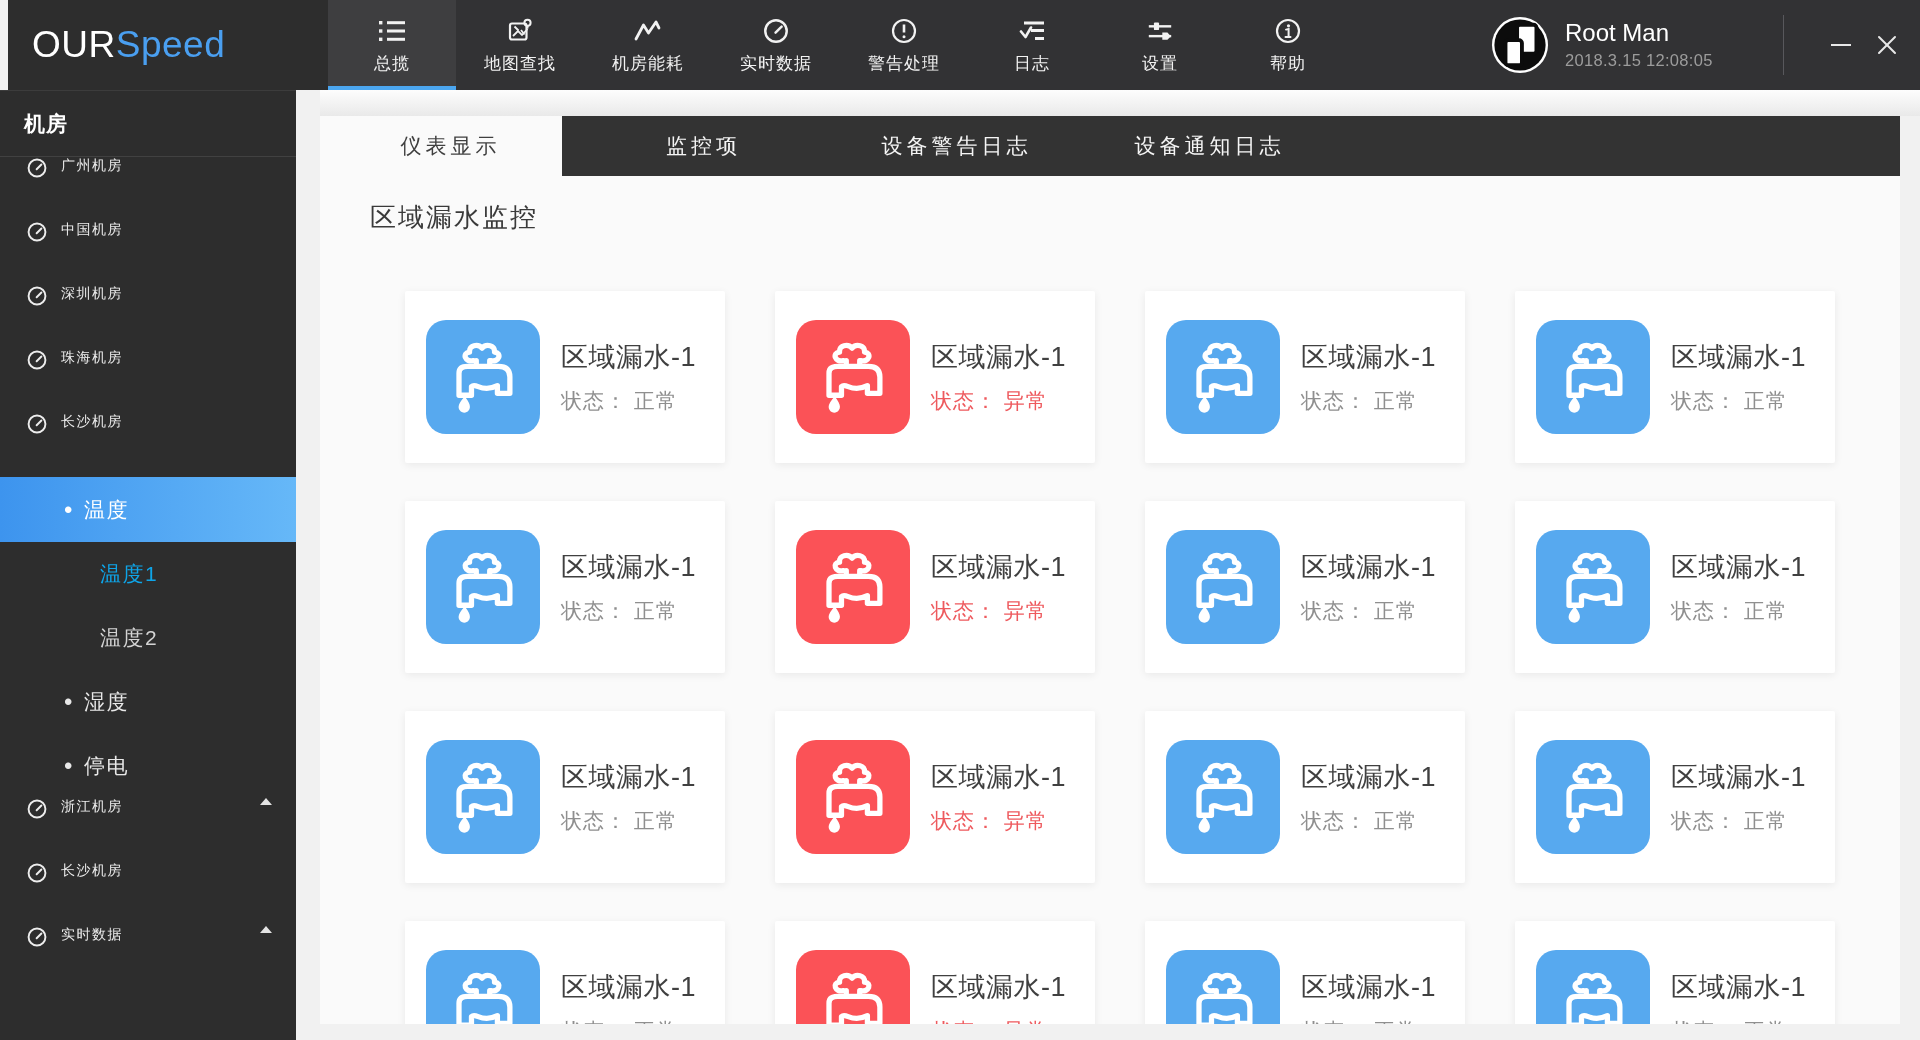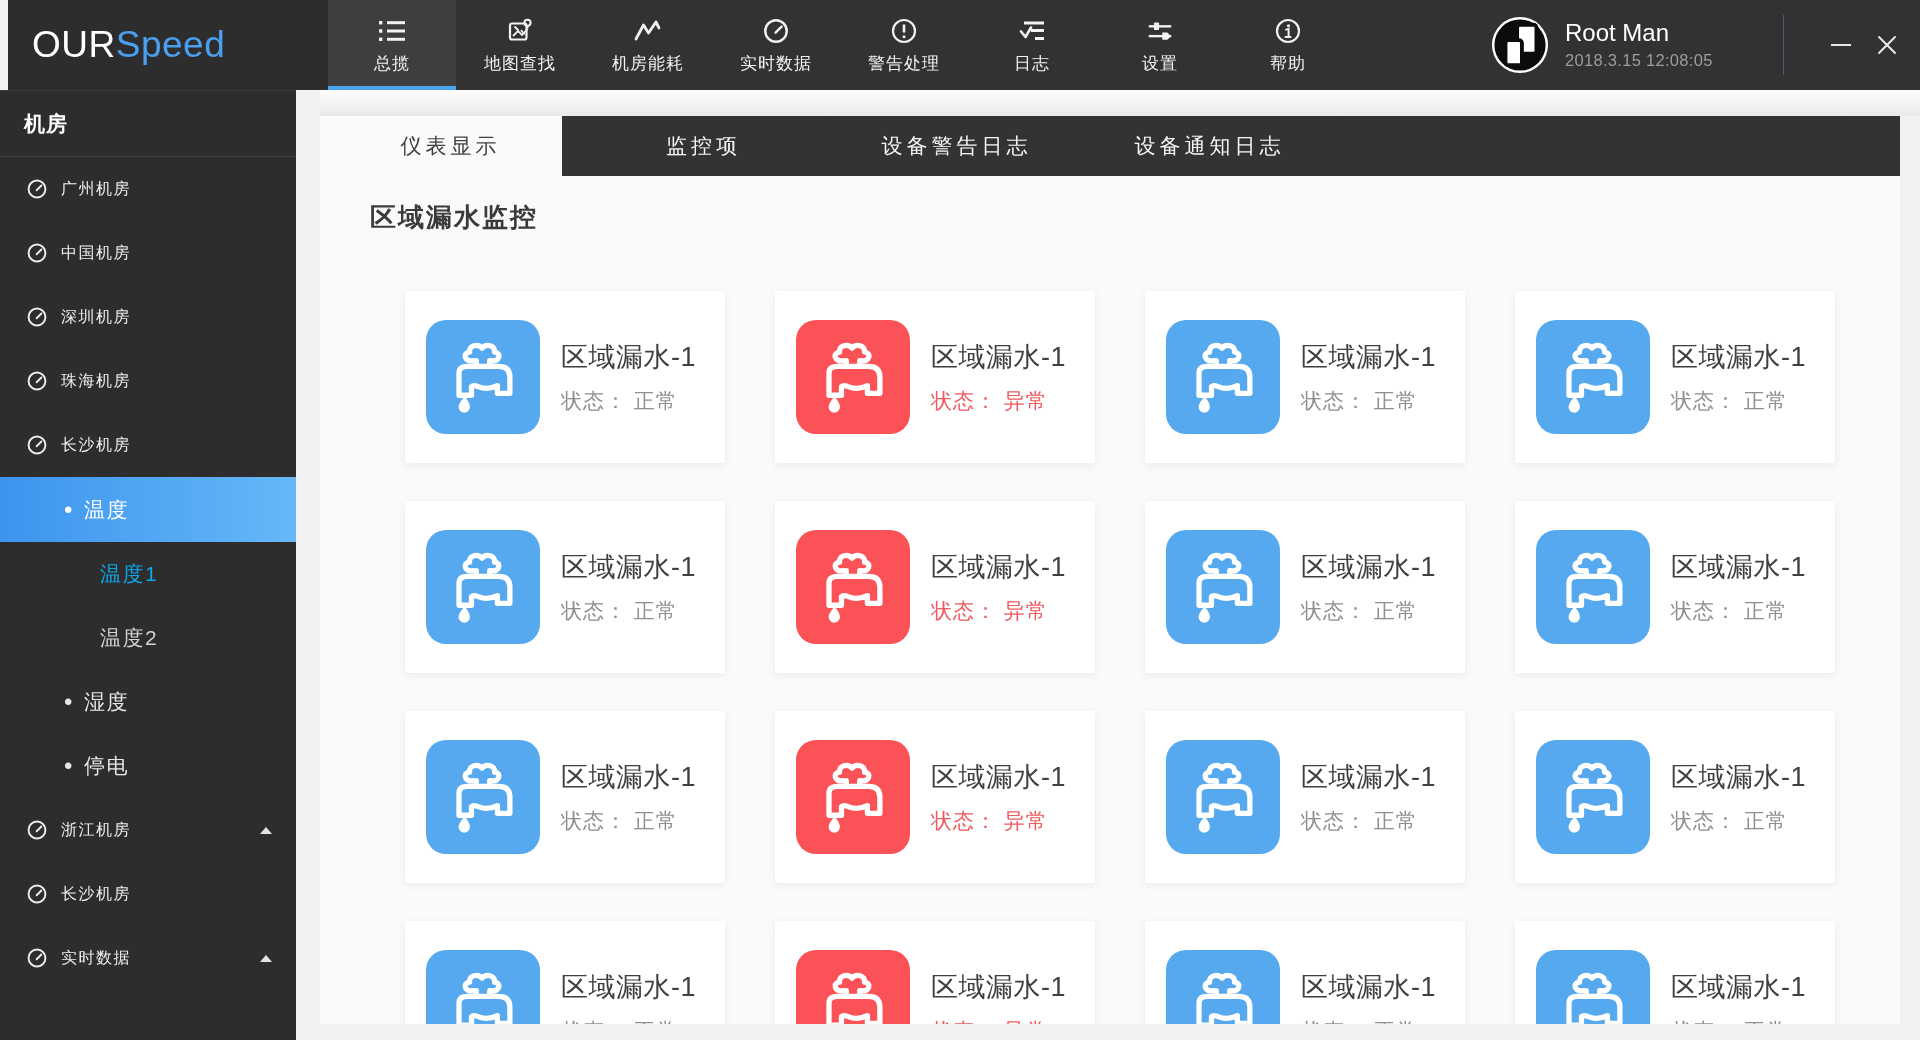--- a/index.html
+++ b/index.html
@@ -23,41 +23,41 @@
   .username{color:#fff;font-size:24px;line-height:26px;}
   .usertime{color:#9c9c9c;font-size:16.5px;margin-top:5px;letter-spacing:.3px;}
   .win-divider{width:1px;height:60px;background:#58585c;margin:0 26px 0 6px;}
   .winbtn{width:30px;height:30px;display:flex;align-items:center;justify-content:center;cursor:pointer;margin-left:16px;}
 
   
   .sidebar{position:fixed;top:90px;left:0;width:296px;height:950px;background:#2d2d2d;border-top:1px solid #3c3c3c;
     overflow:hidden;z-index:15;}
   .side-header{height:66px;display:flex;align-items:center;padding-left:24px;color:#fff;font-size:21px;font-weight:bold;
     border-bottom:1px solid #414141;letter-spacing:1px;}
-  .room{height:64px;display:flex;align-items:center;color:#ededed;font-size:16px;position:relative;cursor:pointer;letter-spacing:1.5px;}
+  .room{height:64px;display:flex;align-items:flex-start;color:#ededed;font-size:14px;position:relative;cursor:pointer;letter-spacing:1.5px;}
   .room .gicon{margin-left:26px;width:22px;height:22px;color:#ededed;flex:0 0 auto;}
   .room .rlabel{margin-left:13px;}
   .caret{position:absolute;right:24px;width:0;height:0;border-left:6px solid transparent;border-right:6px solid transparent;}
   .caret.down{border-top:7px solid #e3e3e3;}
   .caret.up{border-bottom:7px solid #e3e3e3;}
   .sub{height:64px;display:flex;align-items:center;color:#e8e8e8;font-size:21px;cursor:pointer;letter-spacing:1.5px;}
   .sub .bullet{margin-left:64px;margin-right:10px;font-size:24px;line-height:0;}
   .sub.l2{padding-left:100px;color:#d4d4d4;}
   .sub.l2.blue{color:#0ea5e9;}
   .sub.active{background:linear-gradient(90deg,#3d94ee,#66b8f8);color:#fff;height:65px;}
 
   
   .main{position:fixed;left:320px;top:90px;width:1600px;height:950px;background:#f1f1f1;}
   .top-gap{height:26px;width:100%;background:linear-gradient(#fdfdfd,#e9e9e9);}
   .panel{position:relative;width:1580px;height:924px;background:#fafafa;overflow:hidden;}
   .tabs{margin-left:19px;width:1561px;height:60px;display:flex;background:#333;gap:30px;}
   .tab{width:223px;height:60px;display:flex;align-items:center;justify-content:center;color:#f5f5f5;font-size:21px;
     letter-spacing:4px;cursor:pointer;white-space:nowrap;}
   .tab.active{background:#fafafa;color:#3f3f3f;}
-  .section-title{margin:26px 0 0 50px;font-size:26px;line-height:30px;color:#3a3a3a;font-weight:700;letter-spacing:2px;}
+  .section-title{margin:26px 0 0 50px;font-size:26px;line-height:30px;color:#3a3a3a;font-weight:400;letter-spacing:2px;}
   .cards{margin:59px 0 0 85px;display:grid;grid-template-columns:repeat(4,320px);column-gap:50px;row-gap:38px;}
   .card{width:320px;height:172px;background:#fff;border-radius:2px;box-shadow:0 2px 8px rgba(0,0,0,.07);
     display:flex;align-items:center;padding-left:21px;cursor:pointer;}
   .tile{width:114px;height:114px;border-radius:20px;background:#57a9ef;display:flex;align-items:center;justify-content:center;flex:0 0 auto;}
   .card.abnormal .tile{background:#fb5257;}
   .tile svg{width:96px;height:96px;}
   .card-text{margin-left:21px;}
   .card-title{font-size:27px;color:#404040;letter-spacing:.5px;}
   .card-status{margin-top:12px;font-size:21px;color:#8f8f8f;letter-spacing:1px;}
   .card.abnormal .card-status{color:#ee5a5e;}

